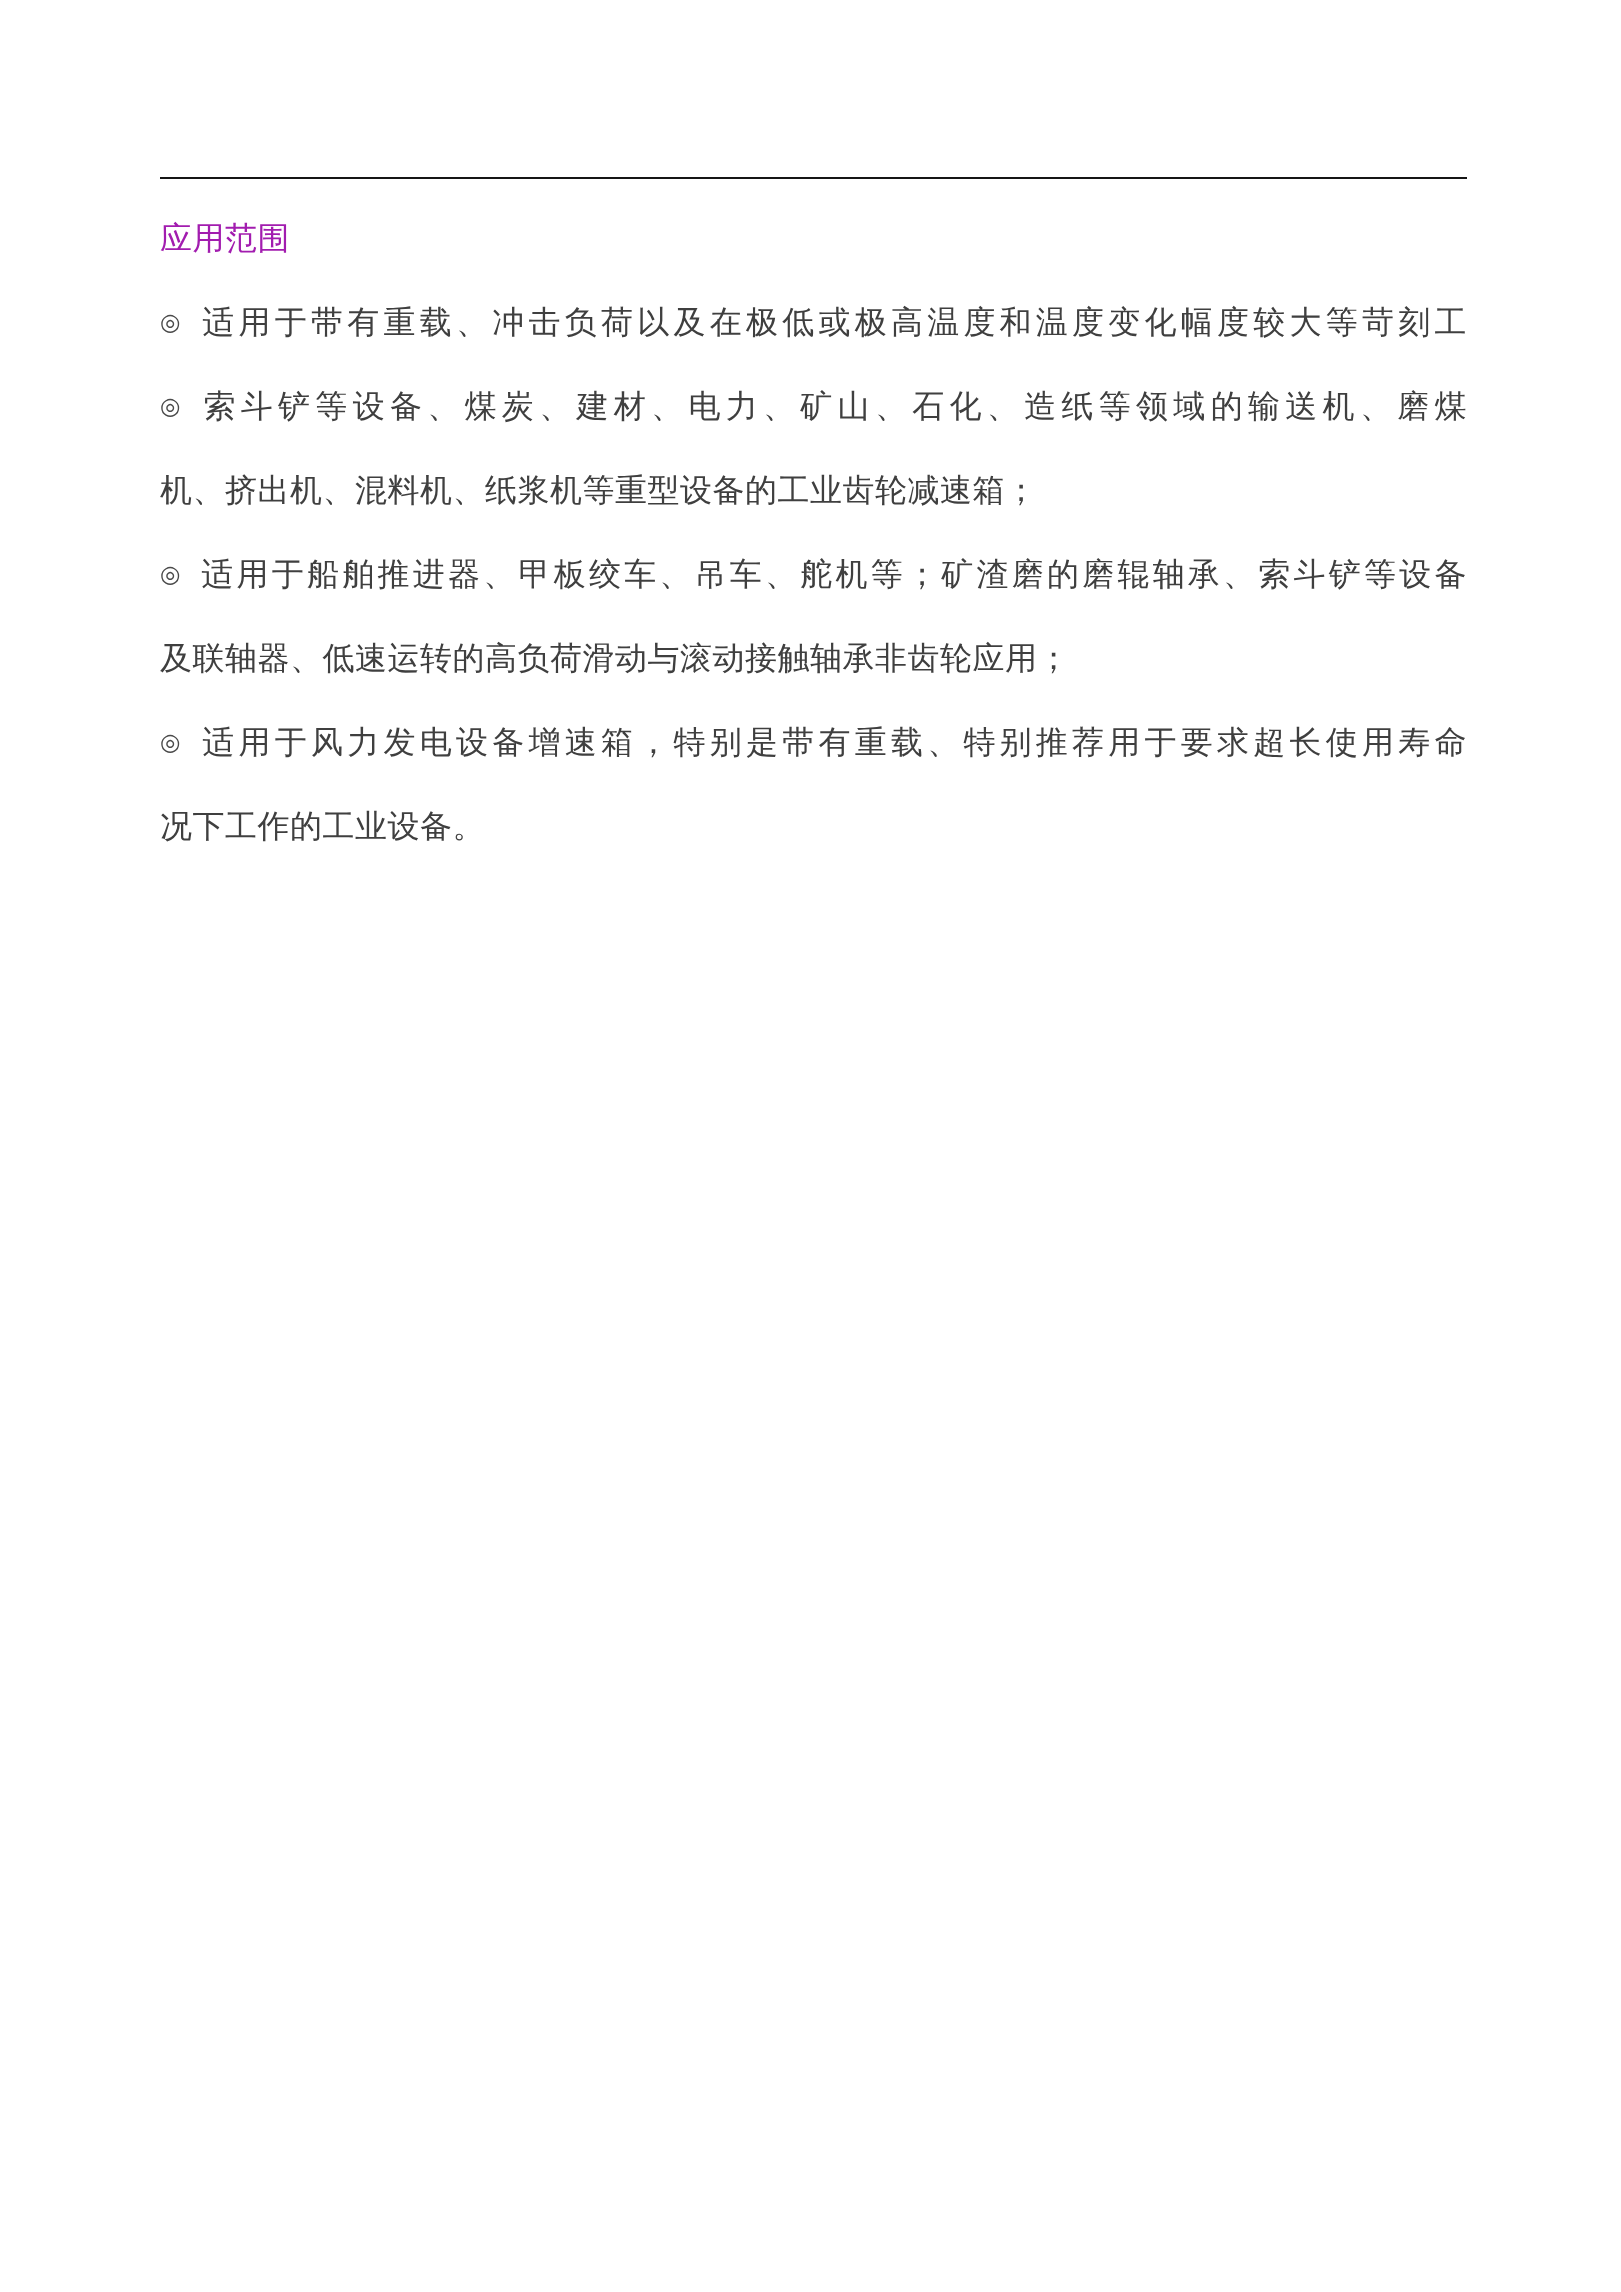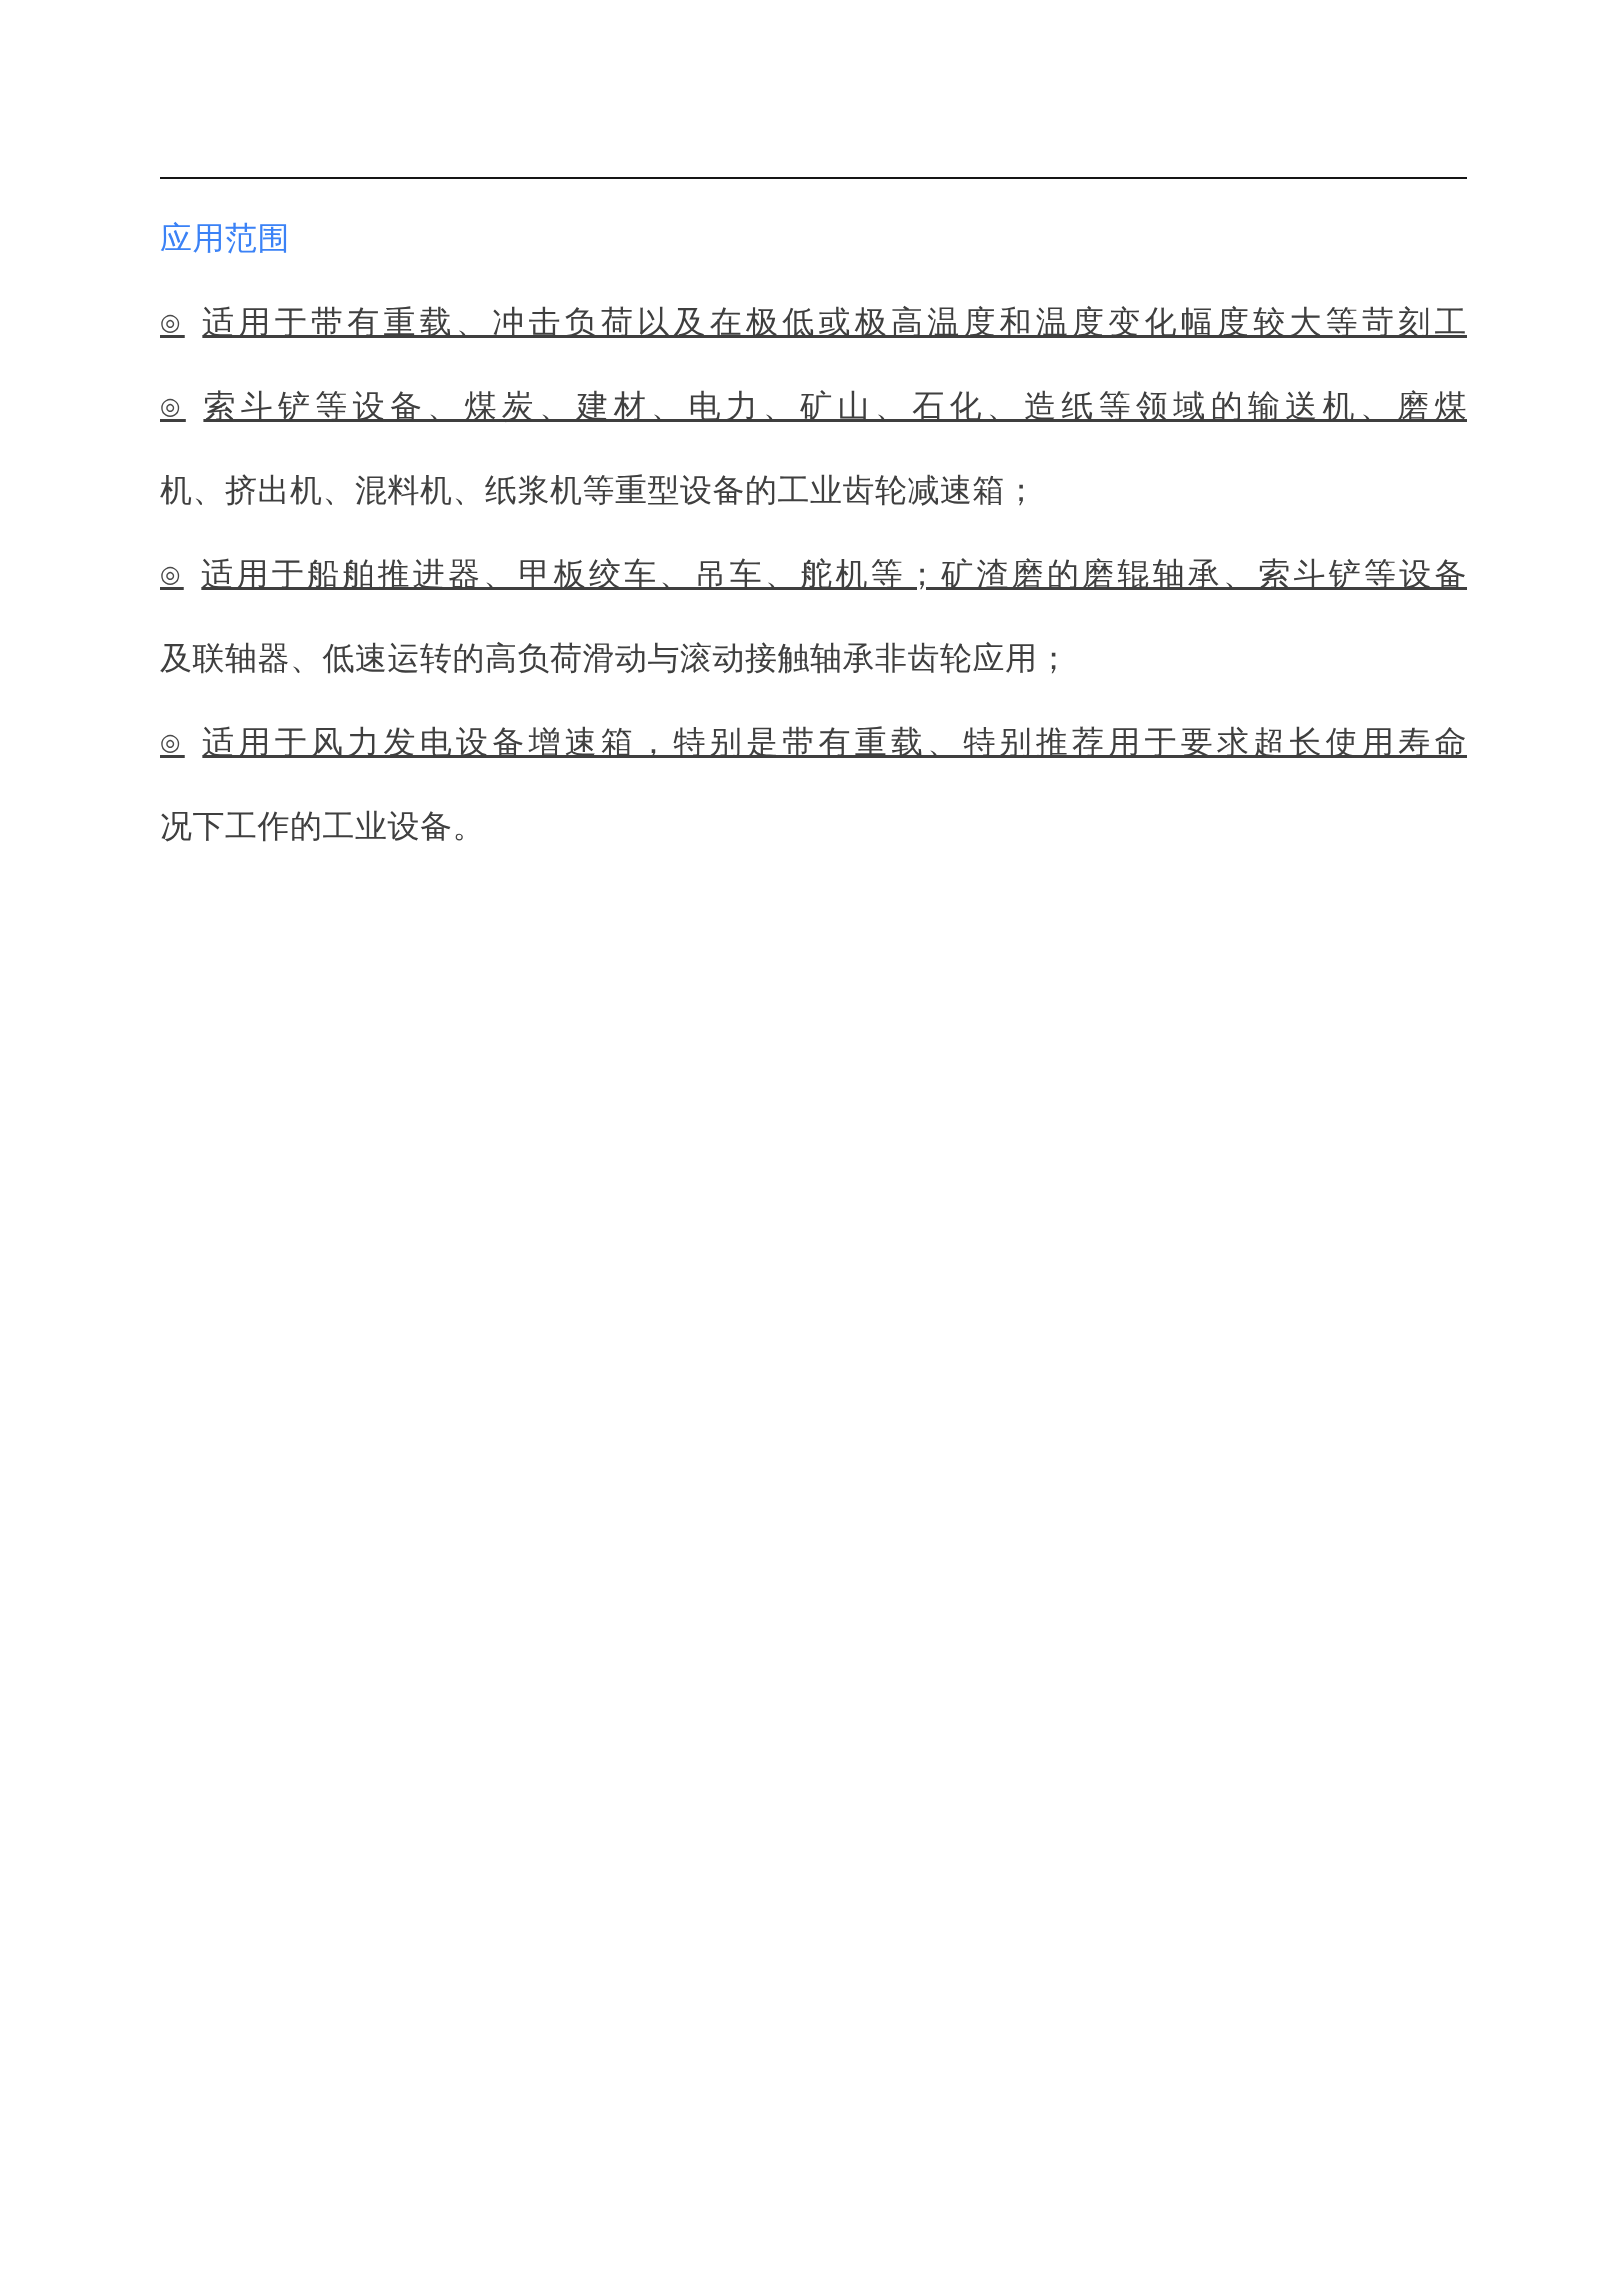--- a/index.html
+++ b/index.html
@@ -31,24 +31,23 @@
   .line {
     font-size: 32px;
     line-height: 84px;
     color: #3f3f3f;
     text-align: left;
     letter-spacing: 0.5px;
   }
   .line.justify {
     text-align: justify;
     text-align-last: justify;
-    text-decoration: underline;
   }
   .heading {
-    color: #3b82f6;
+    color: #a21caf;
   }
   .bullet {
     font-size: 23.5px;
     vertical-align: 2.9px;
     margin-right: 17.6px;
     color: #4a4a4a;
   }
 </style>
 </head>
 <body>

